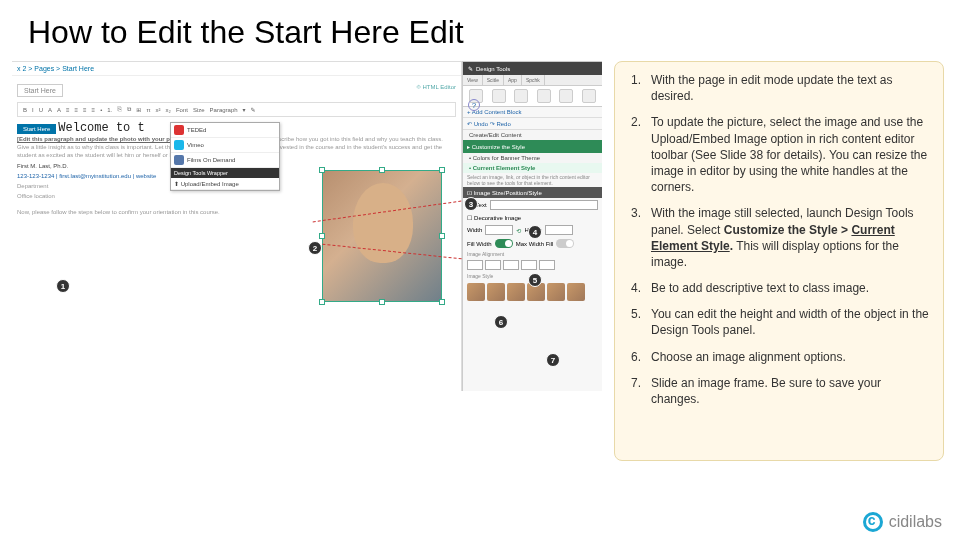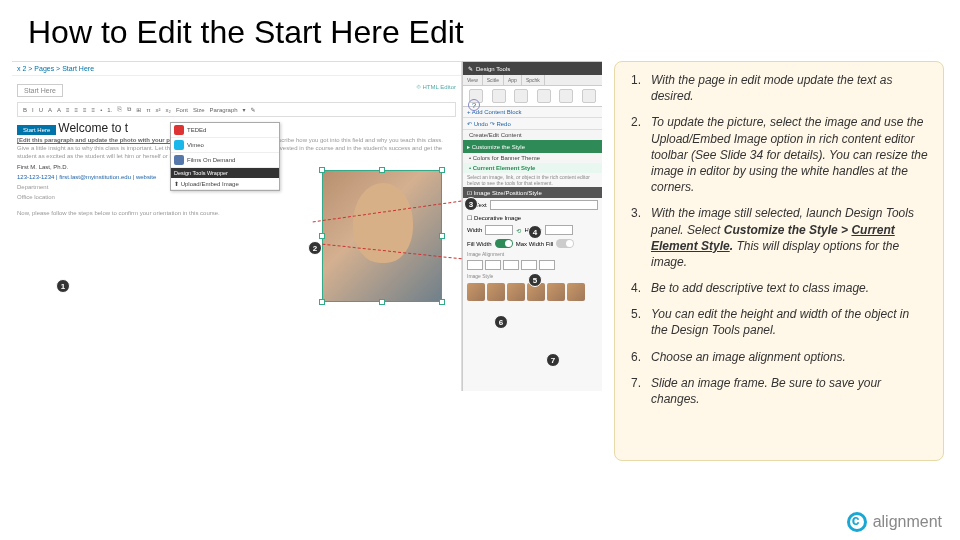--- a/index.html
+++ b/index.html
@@ -45,21 +45,21 @@
     display: flex;
     gap: 10px;
     margin-bottom: 10px;
     line-height: 1.35;
   }
   .step-num {
     width: 16px;
     text-align: right;
     flex-shrink: 0;
   }
-  .step-text { flex: 1; font-style: italic; }
+  .step-text { flex: 1; }
   .step-text b { font-weight: 600; }
   .underline { text-decoration: underline; }
   .footer-logo {
     position: absolute;
     right: 18px;
     bottom: 8px;
     display: flex;
     align-items: center;
     gap: 6px;
     color: #888;
@@ -156,21 +156,21 @@
     position: relative;
   }
   .tab-btn {
     display: inline-block;
     background: #0073a8;
     color: #fff;
     padding: 2px 6px;
     font-size: 6px;
     margin-bottom: 2px;
   }
-  .welcome { font-size: 12px; color: #222; margin: 2px 0 4px; }
+  .welcome { font-size: 12px; color: #222; margin: 2px 0 4px; font-family: Liberation Mono, monospace; }
   .body-txt { color: #999; font-size: 6px; line-height: 1.3; margin-bottom: 2px; }
   .body-txt .bold-line { font-weight: 600; text-decoration: underline; color: #666; }
   .sel-img {
     position: absolute;
     top: 108px; left: 310px;
     width: 120px; height: 132px;
     border: 1px solid #3a8;
     background: linear-gradient(135deg, #b89070 0%, #d4b090 40%, #70808a 100%);
   }
   .sel-img::before {
@@ -430,21 +430,21 @@
   </div>
 
   <div class="instructions-box">
     <ol>
       <li>
           <span class="step-num">1.</span>
           <span class="step-text">With the page in edit mode update the text as desired.</span>
         </li>
       <li>
           <span class="step-num">2.</span>
-          <span class="step-text">To update the picture, select the image and use the Upload/Embed Image option in rich content editor toolbar (See Slide 34 for details). You can resize the image in editor by using the white handles at the corners.</span>
+          <span class="step-text">To update the picture, select the image and use the Upload/Embed Image option in rich content editor toolbar (See Slide 38 for details). You can resize the image in editor by using the white handles at the corners.</span>
         </li>
       <li>
           <span class="step-num">3.</span>
           <span class="step-text">With the image still selected, launch Design Tools panel. Select <b>Customize the Style &gt; <span class="underline">Current Element Style</span>.</b> This will display options for the image.</span>
         </li>
       <li>
           <span class="step-num">4.</span>
           <span class="step-text">Be to add descriptive text to class image.</span>
         </li>
       <li>
@@ -458,14 +458,14 @@
       <li>
           <span class="step-num">7.</span>
           <span class="step-text">Slide an image frame. Be sure to save your changes.</span>
         </li>
     </ol>
   </div>
 </div>
 
 <div class="footer-logo">
   <div class="logo-c"></div>
-  <span>alignment</span>
+  <span>cidilabs</span>
 </div>
 
 </body></html>

